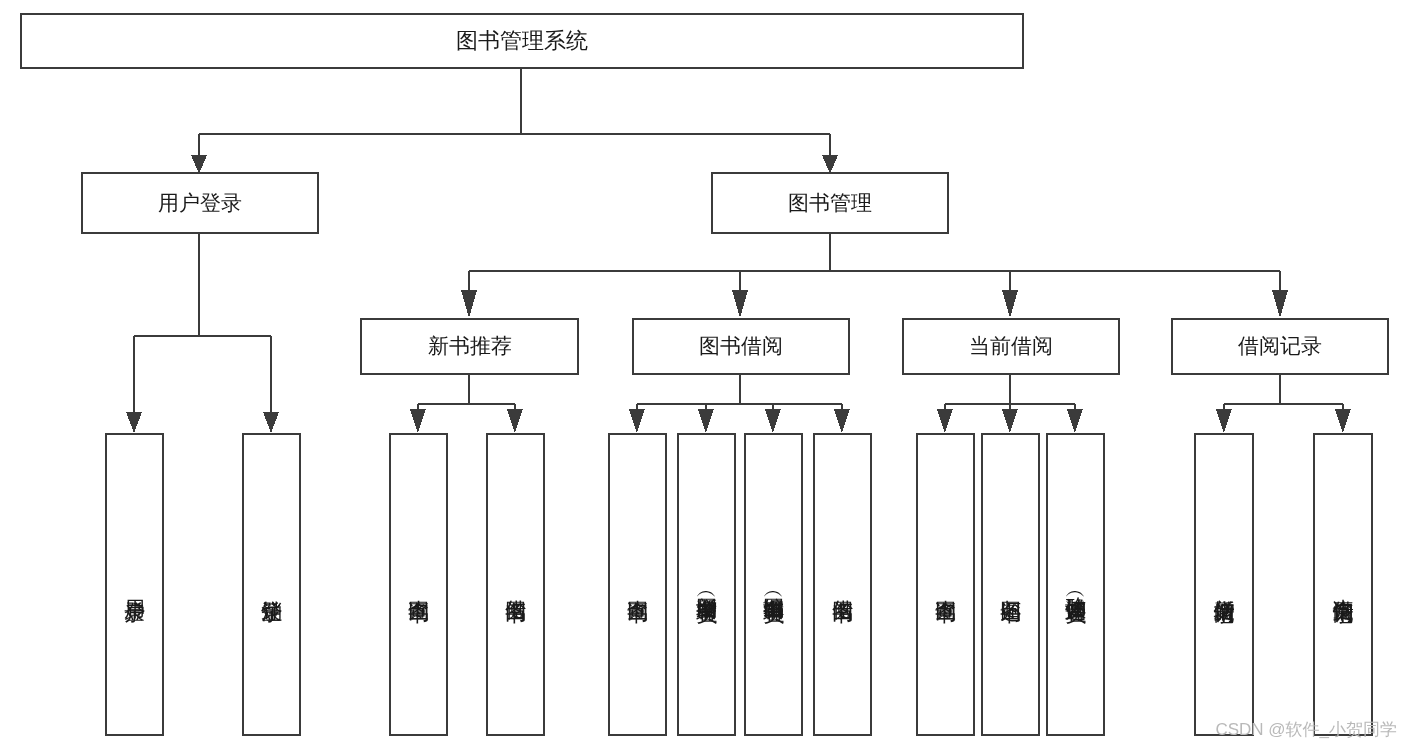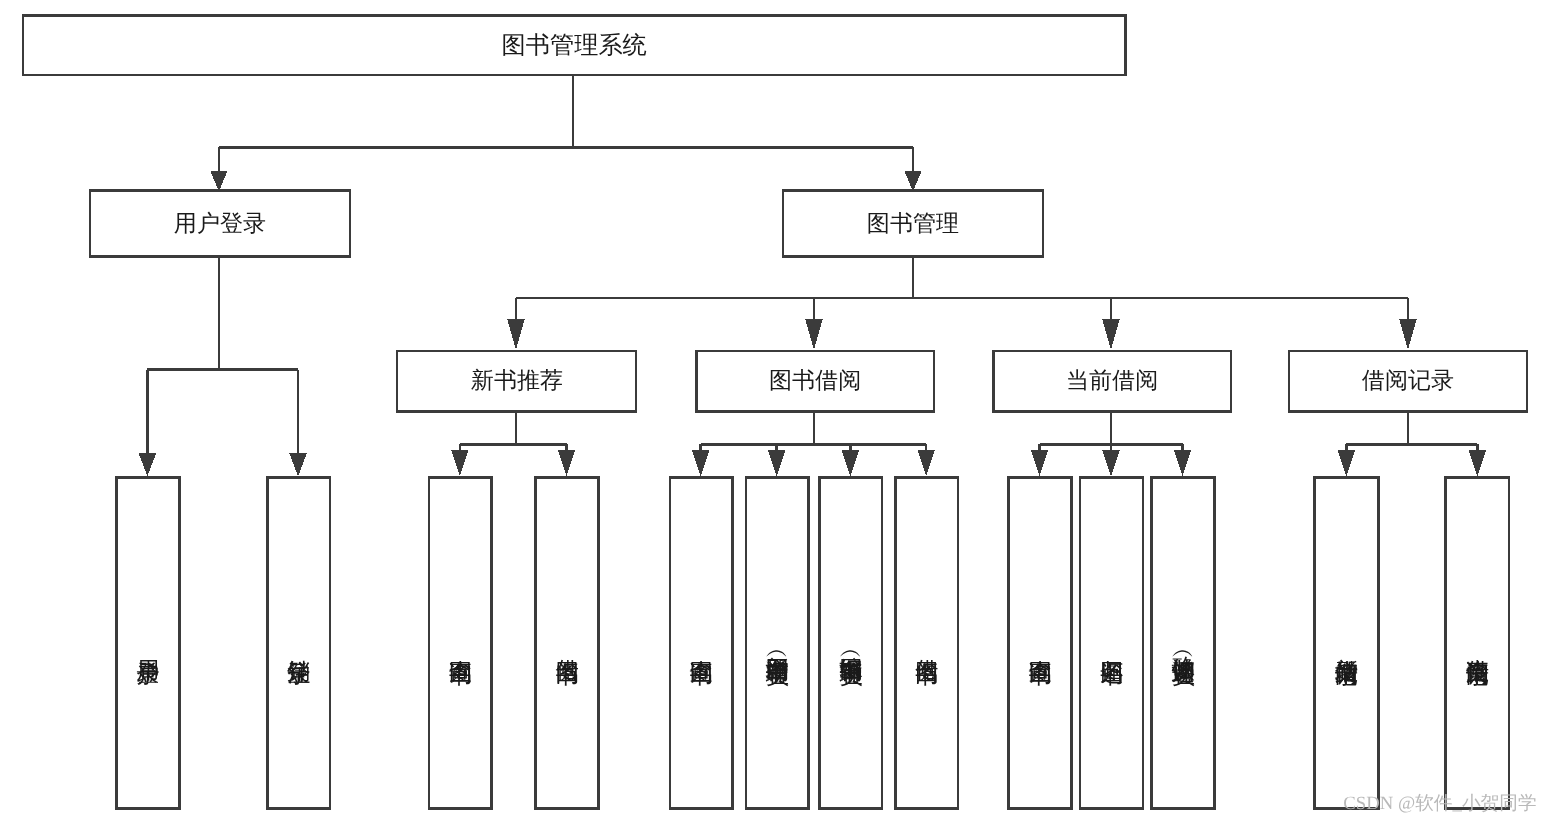--- a/index.html
+++ b/index.html
@@ -70,21 +70,21 @@
     display: flex;
     align-items: center;
     justify-content: center;
     white-space: nowrap;
     user-select: none;
   }
   .watermark {
     position: absolute;
     right: 8px;
     bottom: 6px;
-    font-family: Liberation Serif, serif;
+    font-family: Liberation Sans, sans-serif;
     font-size: 17px;
     color: #b9b9b9;
     white-space: nowrap;
     user-select: none;
   }
 </style>
 </head>
 <body>
 
 <div id="diagram-root">

